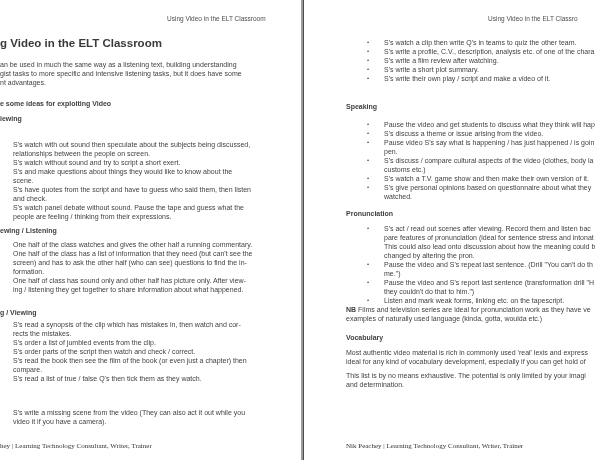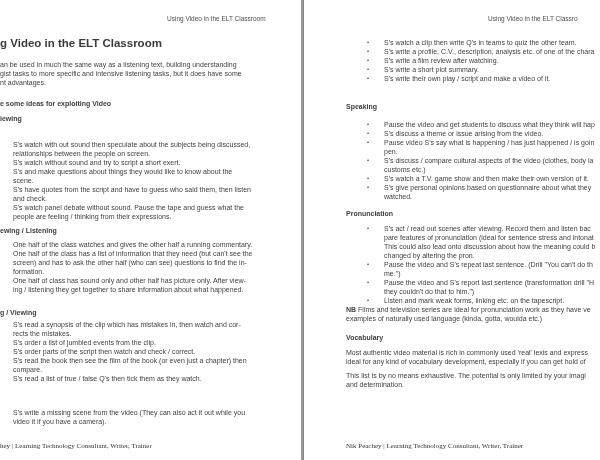--- a/index.html
+++ b/index.html
@@ -1,17 +1,17 @@
 <!DOCTYPE html>
 <html><head>
 <meta charset="utf-8">
 <style>
   html,body{margin:0;padding:0;background:#fff;}
   .doc{
-    position:relative;width:600px;height:460px;background:#d946ef;overflow:hidden;
+    position:relative;width:600px;height:460px;background:#b91c1c;overflow:hidden;
     font-family:"Liberation Sans","DejaVu Sans",sans-serif;color:#3f3f3f;
   }
   .page{position:absolute;top:0;height:460px;overflow:hidden;background:#fff;}
   .page-left{left:0;width:302px;}
   .page-right{left:304px;width:296px;}
   .divider{position:absolute;left:301px;top:0;width:2px;height:460px;background:#9c9c9c;}
   .pheader{position:absolute;top:15px;font-size:6.5px;line-height:8px;color:#4d4d4d;white-space:nowrap;}
   .page-left .pheader{left:167px;}
   .page-right .pheader{left:184px;}
   .title{position:absolute;top:36px;left:0;margin:0;font-size:11.5px;line-height:14px;

